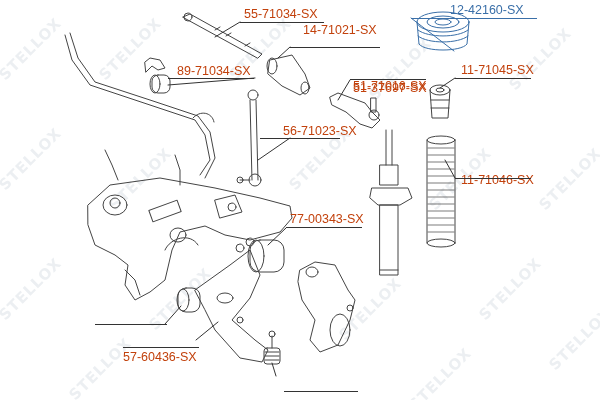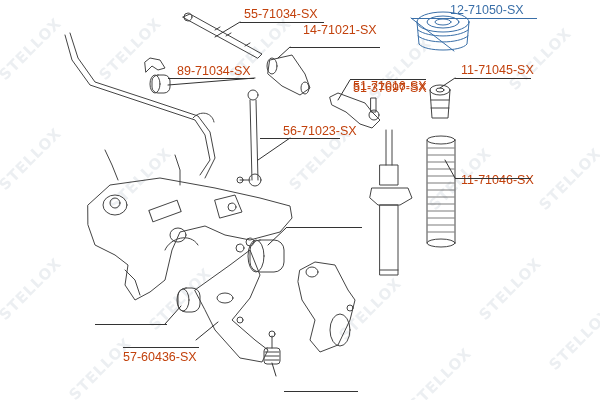--- a/index.html
+++ b/index.html
@@ -177,21 +177,21 @@
       <line x1="286" y1="228" x2="268" y2="245"></line>
       <line x1="165" y1="324" x2="181" y2="306"></line>
       <line x1="196" y1="340" x2="218" y2="322"></line>
       <line x1="276" y1="376" x2="272" y2="363"></line>
     </g>
   </svg>
 
   <div class="label" style="left:244px;top:7px">55-71034-SX</div>
   <div class="uline" style="left:240px;top:22px;width:84px"></div>
 
-  <div class="label hl" style="left:450px;top:3px">12-71050-SX</div>
+  <div class="label hl" style="left:450px;top:3px">12-42160-SX</div>
   <div class="uline hl" style="left:411px;top:18px;width:126px"></div>
 
   <div class="label" style="left:303px;top:23px">14-71021-SX</div>
   <div class="uline" style="left:290px;top:47px;width:90px"></div>
 
   <div class="label" style="left:177px;top:64px">89-71034-SX</div>
   <div class="uline" style="left:168px;top:78px;width:86px"></div>
 
   <div class="label" style="left:353px;top:79px">51-71016-SX</div>
   <div class="uline" style="left:350px;top:79px;width:76px"></div>
@@ -199,20 +199,21 @@
 
   <div class="label" style="left:461px;top:63px">11-71045-SX</div>
   <div class="uline" style="left:455px;top:78px;width:76px"></div>
 
   <div class="label" style="left:283px;top:124px">56-71023-SX</div>
   <div class="uline" style="left:260px;top:138px;width:80px"></div>
 
   <div class="label" style="left:461px;top:173px">11-71046-SX</div>
   <div class="uline" style="left:455px;top:178px;width:76px"></div>
 
+  <div class="label" style="left:290px;top:212px">77-00343-SX</div>
   <div class="uline" style="left:286px;top:227px;width:76px"></div>
 
   <div class="uline" style="left:95px;top:324px;width:72px"></div>
 
   <div class="uline" style="left:123px;top:347px;width:76px"></div>
   <div class="label" style="left:123px;top:350px">57-60436-SX</div>
 
   <div class="uline" style="left:284px;top:391px;width:74px"></div>
 
 </div>

